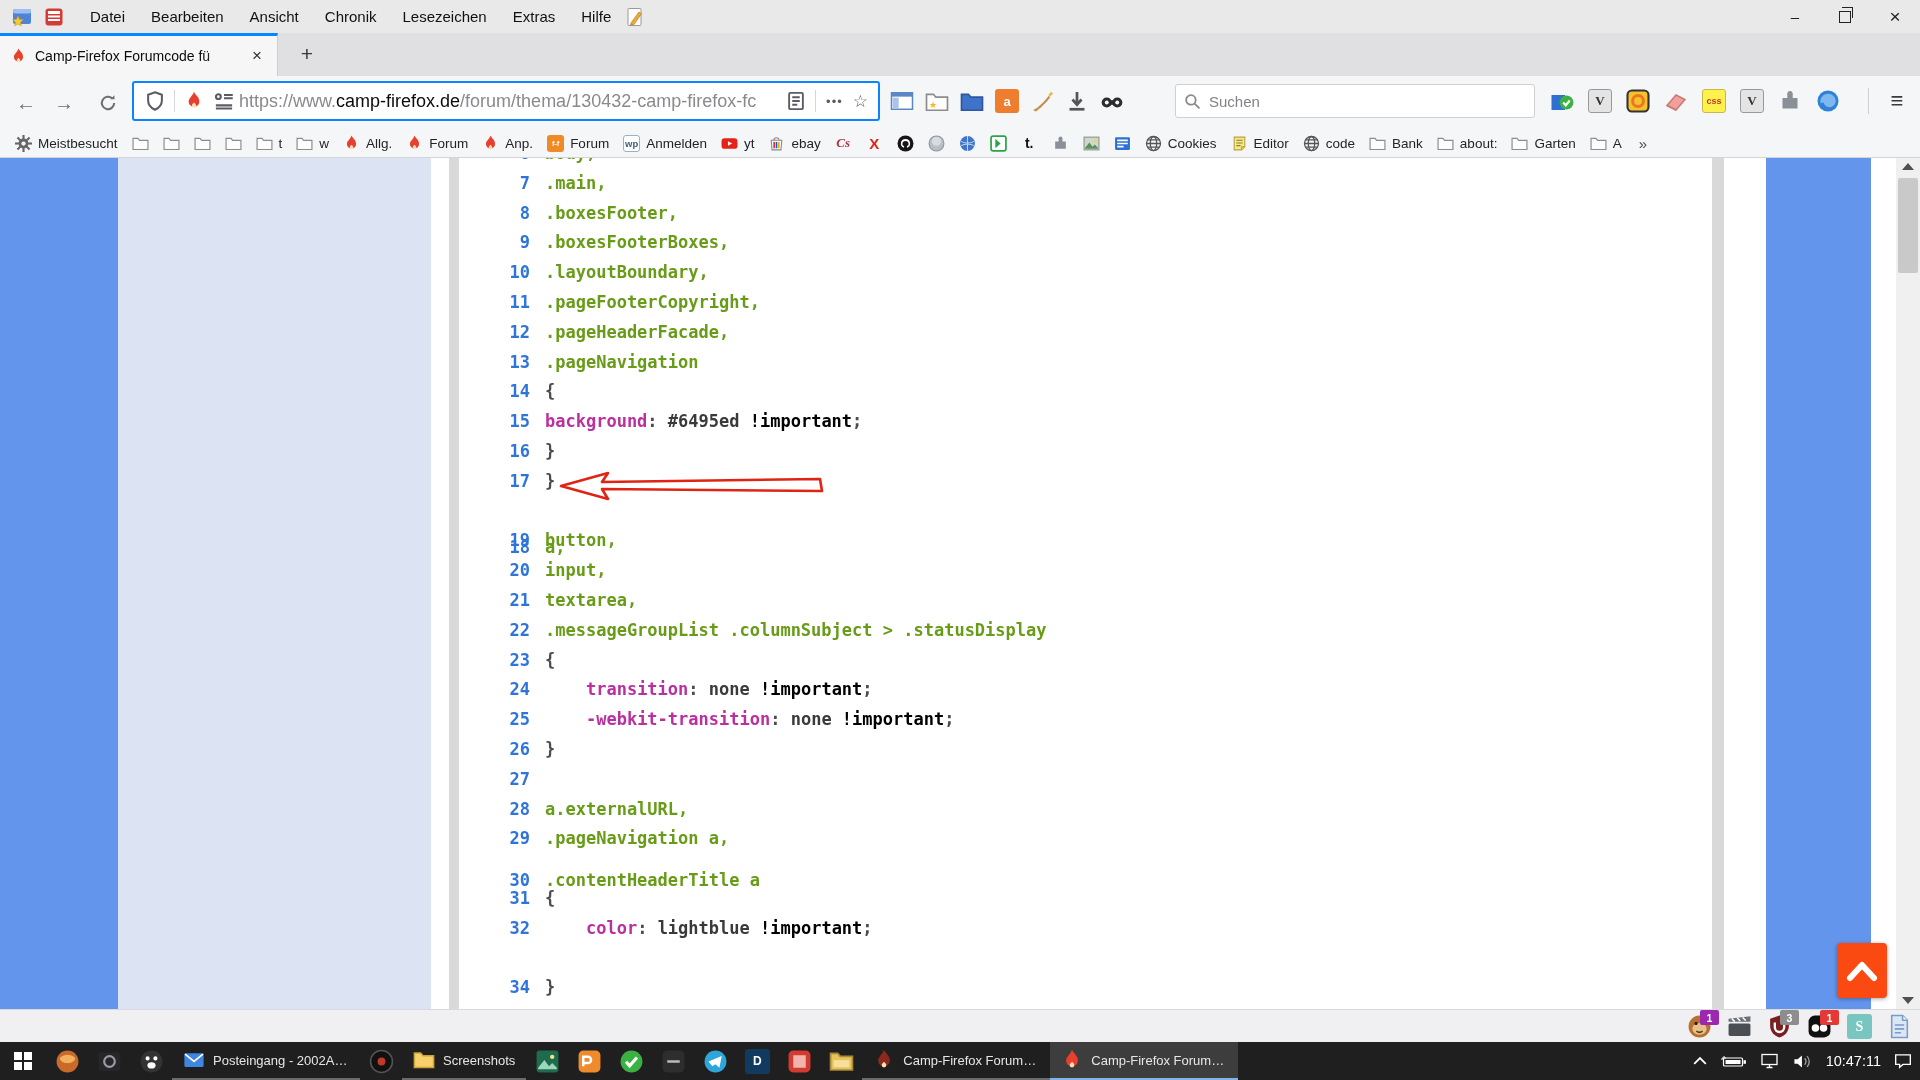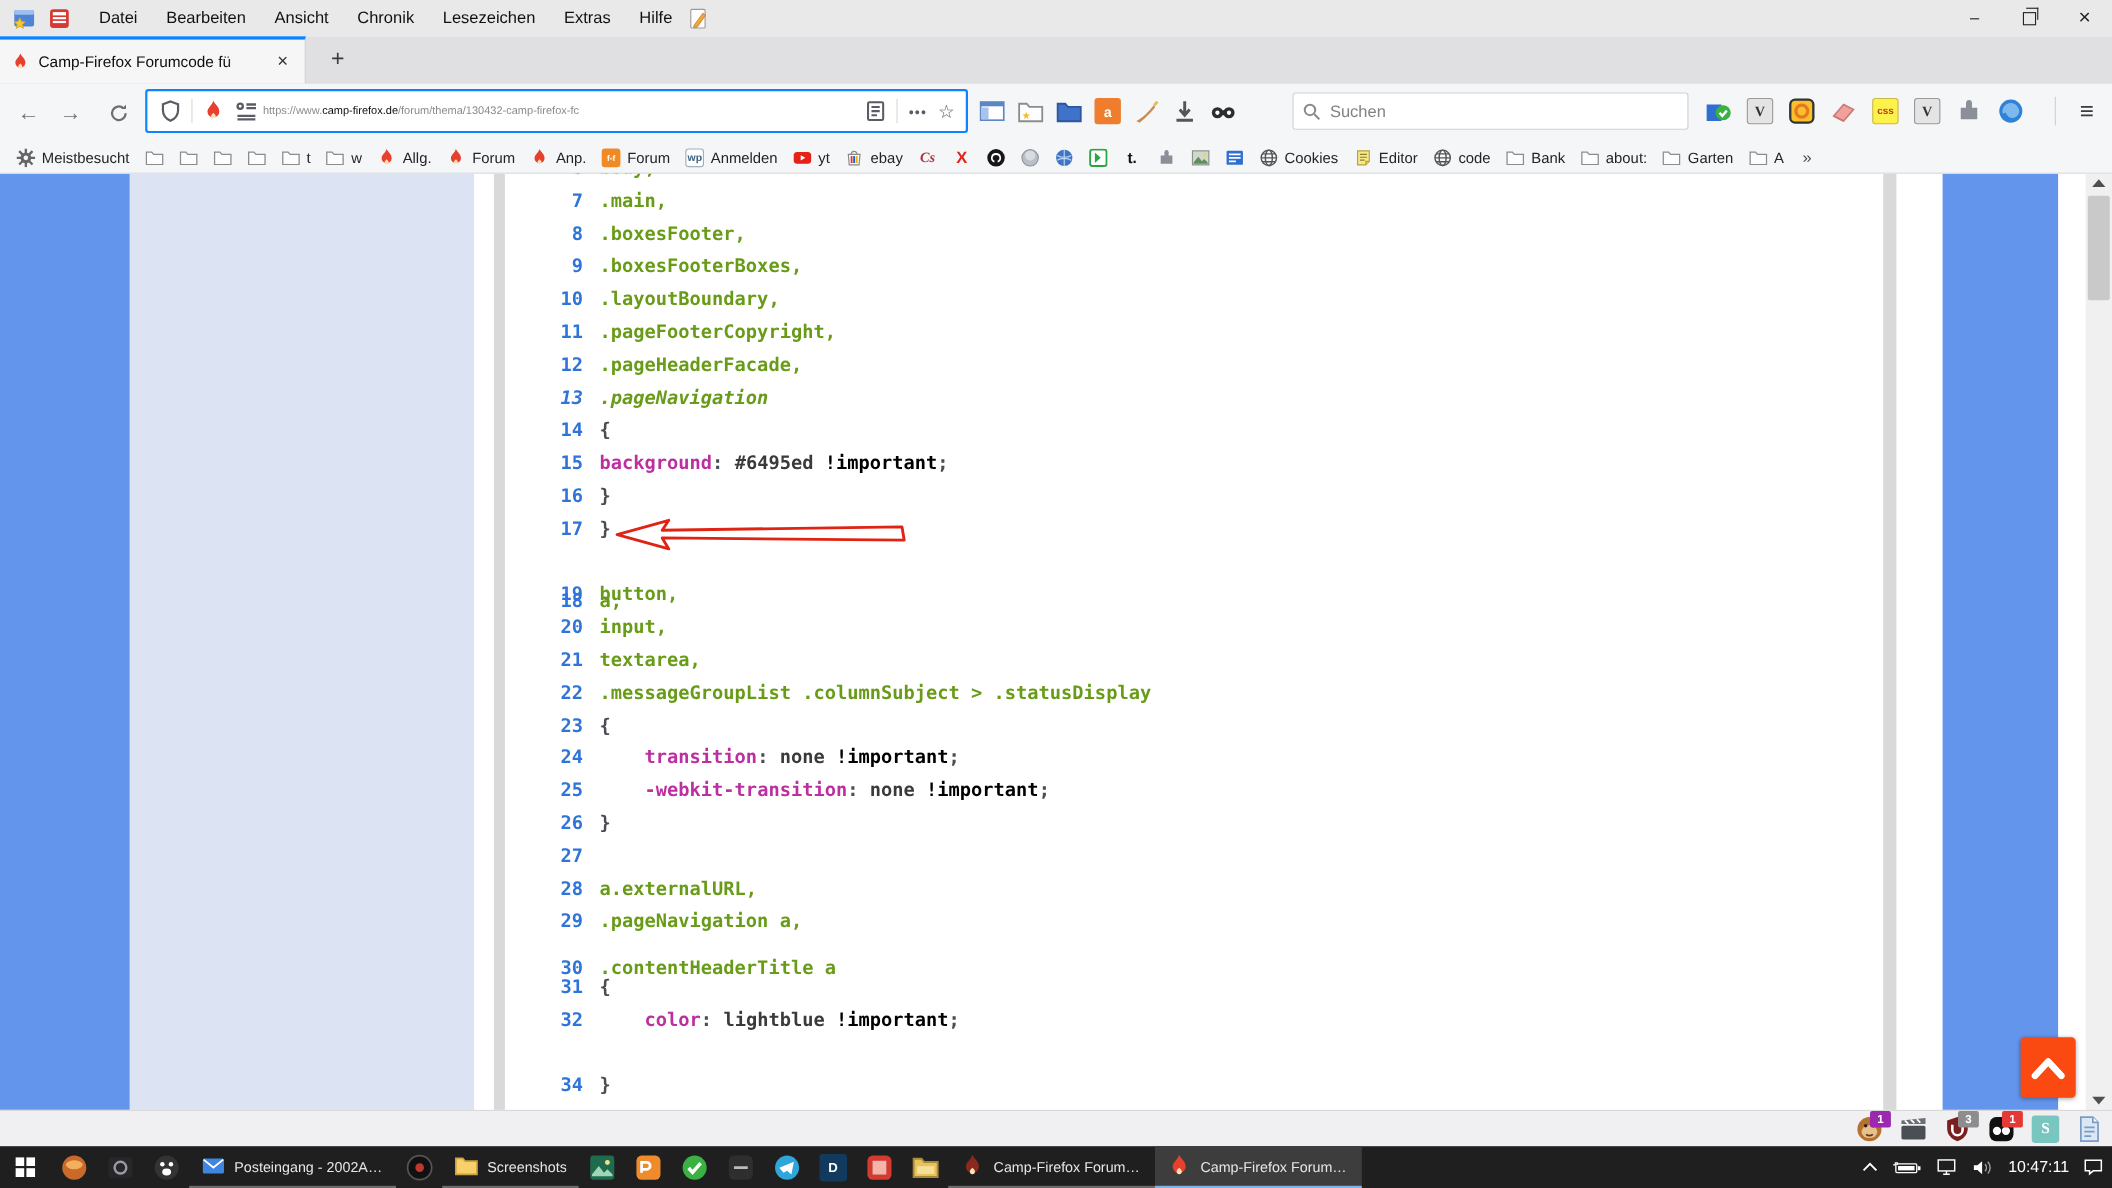--- a/index.html
+++ b/index.html
@@ -33,21 +33,21 @@
     font-size:21px;color:#3a3a3a;}
 
   
   #navbar{left:0;top:76px;width:1920px;height:53px;background:#f5f6f7;}
   .nav-btn{position:absolute;top:11px;width:32px;height:32px;display:flex;align-items:center;justify-content:center;
     font-size:20px;color:#6d6d72;}
   #urlbar{position:absolute;left:132px;top:5px;width:748px;height:40px;background:#fff;border:2px solid #0a84ff;
     border-radius:3px;display:flex;align-items:center;box-sizing:border-box;padding:0 6px;}
   .ub-ic{width:20px;height:20px;margin:0 5px;}
   .ub-sep{width:1px;height:22px;background:#d7d7db;margin:0 4px;}
-  #url-text{flex:1;font-size:10px;white-space:nowrap;overflow:hidden;color:#8a8a8e;}
+  #url-text{flex:1;font-size:18px;white-space:nowrap;overflow:hidden;color:#8a8a8e;}
   #url-text .domain{color:#0c0c0d;}
   .ub-act{color:#5b5b66;font-size:13px;letter-spacing:1px;margin:0 6px;}
   .ub-star{font-size:17px;color:#5b5b66;margin:0 4px;}
   #toolbar-icons{position:absolute;left:890px;top:13px;display:flex;gap:11px;}
   #toolbar-icons .ic{width:24px;height:24px;}
   #searchbox{position:absolute;left:1175px;top:8px;width:360px;height:34px;background:#fff;border:1px solid #d0d0d4;
     border-radius:3px;display:flex;align-items:center;padding:0 8px;box-sizing:border-box;}
   #searchbox .ph{color:#828287;font-size:15px;margin-left:8px;}
   #addon-icons{position:absolute;left:1550px;top:13px;display:flex;gap:14px;}
   #addon-icons .ic{width:24px;height:24px;}
@@ -575,21 +575,21 @@
     <div id="panel-left" class="abs"></div>
     <div id="strip-left" class="abs"></div>
     <div id="code" class="abs">
         <div class="cl" style="top: -15px;"><span class="ln">6</span><span class="ct"><span class="tok-sel">body,</span></span></div>
         <div class="cl" style="top: 14.8px;"><span class="ln">7</span><span class="ct"><span class="tok-sel">.main,</span></span></div>
         <div class="cl" style="top: 44.6px;"><span class="ln">8</span><span class="ct"><span class="tok-sel">.boxesFooter,</span></span></div>
         <div class="cl" style="top: 74.4px;"><span class="ln">9</span><span class="ct"><span class="tok-sel">.boxesFooterBoxes,</span></span></div>
         <div class="cl" style="top: 104.2px;"><span class="ln">10</span><span class="ct"><span class="tok-sel">.layoutBoundary,</span></span></div>
         <div class="cl" style="top: 134px;"><span class="ln">11</span><span class="ct"><span class="tok-sel">.pageFooterCopyright,</span></span></div>
         <div class="cl" style="top: 163.8px;"><span class="ln">12</span><span class="ct"><span class="tok-sel">.pageHeaderFacade,</span></span></div>
-        <div class="cl" style="top: 193.6px; font-style: italic;"><span class="ln">13</span><span class="ct"><span class="tok-sel">.pageNavigation</span></span></div>
+        <div class="cl" style="top: 193.6px;"><span class="ln">13</span><span class="ct"><span class="tok-sel">.pageNavigation</span></span></div>
         <div class="cl" style="top: 223.4px;"><span class="ln">14</span><span class="ct"><span class="tok-pun">{</span></span></div>
         <div class="cl" style="top: 253.2px;"><span class="ln">15</span><span class="ct"><span class="tok-prop">background</span><span class="tok-pun">: </span><span class="tok-val">#6495ed </span><span class="tok-imp">!important</span><span class="tok-pun">;</span></span></div>
         <div class="cl" style="top: 283px;"><span class="ln">16</span><span class="ct"><span class="tok-pun">}</span></span></div>
         <div class="cl" style="top: 312.8px;"><span class="ln">17</span><span class="ct"><span class="tok-pun">}</span></span></div>
         <div class="cl" style="top: 342.6px; margin-top: 36px;"><span class="ln">18</span><span class="ct"><span class="tok-sel">a,</span></span></div>
         <div class="cl" style="top: 372.4px;"><span class="ln">19</span><span class="ct"><span class="tok-sel">button,</span></span></div>
         <div class="cl" style="top: 402.2px;"><span class="ln">20</span><span class="ct"><span class="tok-sel">input,</span></span></div>
         <div class="cl" style="top: 432px;"><span class="ln">21</span><span class="ct"><span class="tok-sel">textarea,</span></span></div>
         <div class="cl" style="top: 461.8px;"><span class="ln">22</span><span class="ct"><span class="tok-sel">.messageGroupList .columnSubject &gt; .statusDisplay</span></span></div>
         <div class="cl" style="top: 491.6px;"><span class="ln">23</span><span class="ct"><span class="tok-pun">{</span></span></div>

